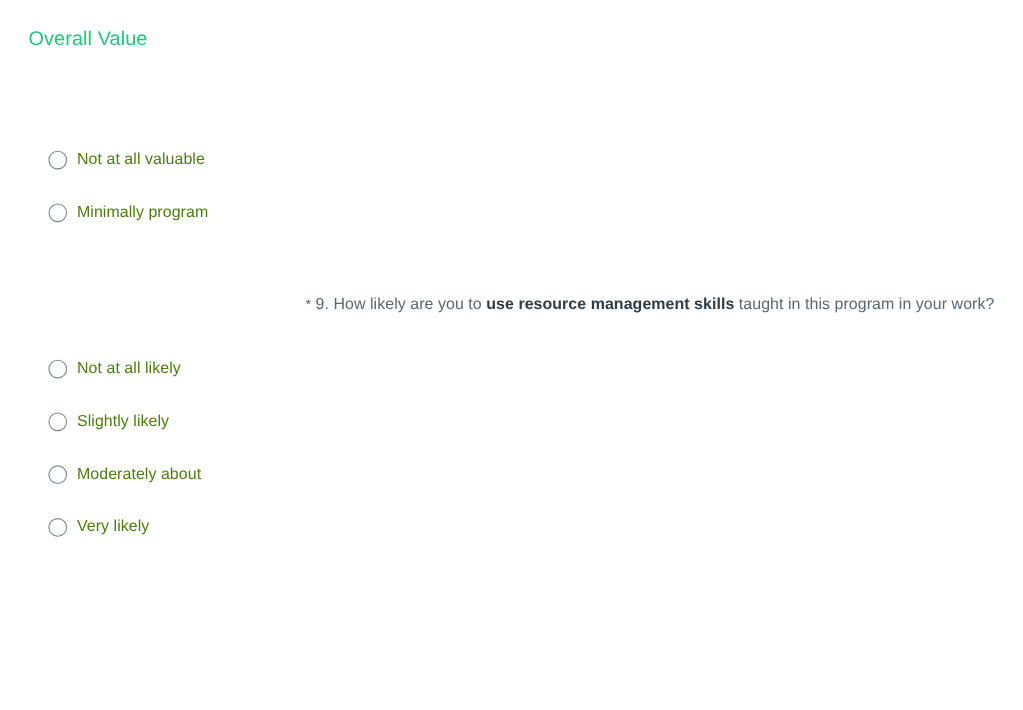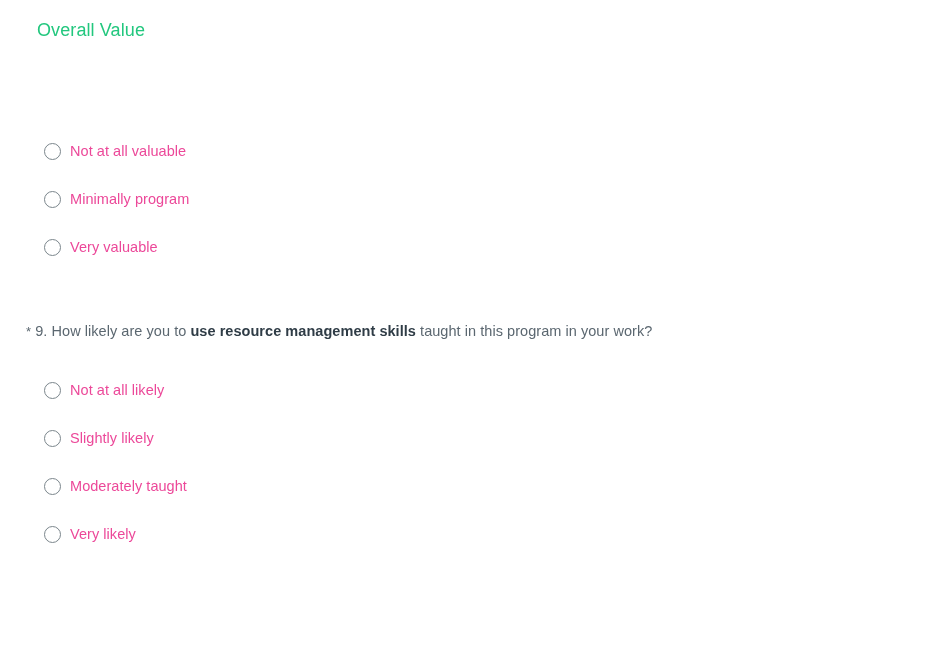--- a/index.html
+++ b/index.html
@@ -19,40 +19,40 @@
     padding: 0 26px;
     box-sizing: border-box;
     width: 930px;
   }
 
   .section-title {
     color: #22c77e;
     font-size: 18px;
     font-weight: 400;
     line-height: 22px;
-    margin: 11px;
-    padding-top: 8px;
+    margin: 0;
+    padding-top: 24px;
     letter-spacing: 0.1px;
   }
 
   .section-desc {
     color: #5b6770;
     font-size: 14.5px;
     line-height: 20px;
     margin: 0;
     padding-top: 21px;
     letter-spacing: 0.05px;
   }
 
   .question-block {
     margin-top: 0;
   }
 
   .question-block.q8 { padding-top: 51px; }
-  .question-block.q9 { padding-top: 63px; }
+  .question-block.q9 { padding-top: 63px; text-align: right; }
 
   .question-text {
     color: #5b6770;
     font-size: 14.5px;
     line-height: 20px;
     margin: 0;
     letter-spacing: 0.05px;
   }
 
   .question-text .req-star {
@@ -86,21 +86,21 @@
     width: 17px;
     height: 17px;
     border: 1.4px solid #7b868c;
     border-radius: 50%;
     background: #ffffff;
     box-sizing: border-box;
     margin-left: 18px;
   }
 
   .option-label {
-    color: #ec4899;
+    color: #4d7c0f;
     font-size: 14.5px;
     line-height: 20px;
     margin-left: 9px;
     letter-spacing: 0.05px;
     white-space: nowrap;
   }
 </style>
 </head>
 <body>
 
@@ -112,45 +112,41 @@
   <div class="question-block q8">
     <ul class="options">
       <li class="option-row">
         <span class="radio-icon"></span>
         <span class="option-label">Not at all valuable</span>
       </li>
       <li class="option-row">
         <span class="radio-icon"></span>
         <span class="option-label">Minimally program</span>
       </li>
-      <li class="option-row">
-        <span class="radio-icon"></span>
-        <span class="option-label">Very valuable</span>
-      </li>
     </ul>
   </div>
 
   <div class="question-block q9">
     <p class="question-text">
       <span class="req-star">*</span>
       <span>9.</span>
       <span>How likely are you to </span><span class="emphasis">use resource management skills</span><span> taught in this program in your work?</span>
     </p>
     <ul class="options">
       <li class="option-row">
         <span class="radio-icon"></span>
         <span class="option-label">Not at all likely</span>
       </li>
       <li class="option-row">
         <span class="radio-icon"></span>
         <span class="option-label">Slightly likely</span>
       </li>
       <li class="option-row">
         <span class="radio-icon"></span>
-        <span class="option-label">Moderately taught</span>
+        <span class="option-label">Moderately about</span>
       </li>
       <li class="option-row">
         <span class="radio-icon"></span>
         <span class="option-label">Very likely</span>
       </li>
     </ul>
   </div>
 
 </div>
 

